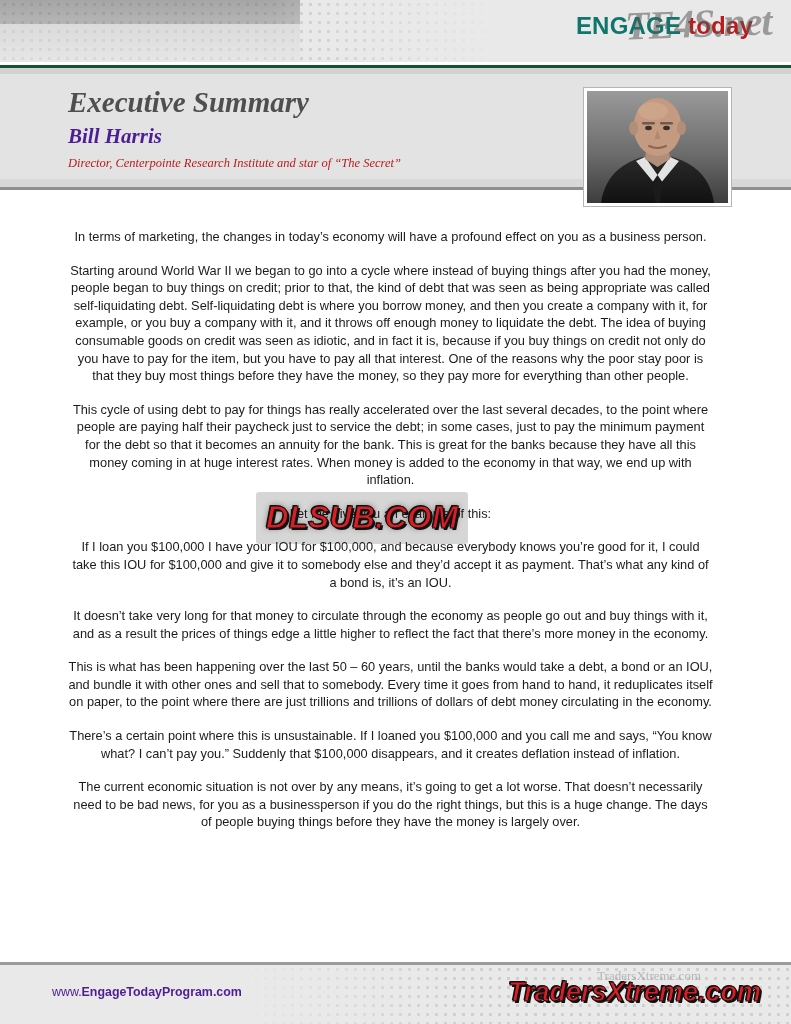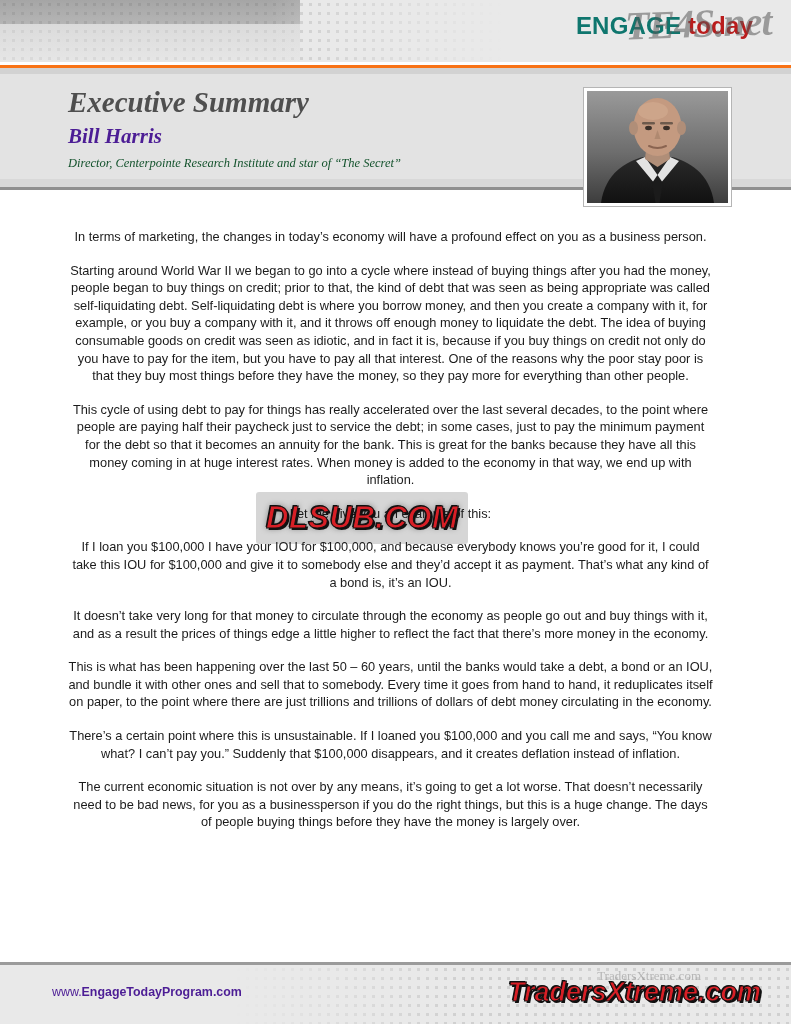--- a/index.html
+++ b/index.html
@@ -80,21 +80,21 @@
     white-space: nowrap;
     transform: rotate(-2deg);
   }
 
   
   .title-band {
     position: absolute;
     top: 65px; left: 0;
     width: 791px; height: 125px;
     background: #e3e3e3;
-    border-top: 3px solid #f97316;
+    border-top: 3px solid #14532d;
     border-bottom: 3px solid #8f8f8f;
   }
   .title-band .stripe-top {
     position: absolute; left: 0; top: 0; width: 791px; height: 6px;
     background: #d2d2d2;
   }
   .title-band .stripe-bot {
     position: absolute; left: 0; bottom: 0; width: 791px; height: 8px;
     background: #d8d8d8;
   }
@@ -115,21 +115,21 @@
     font-weight: bold;
     font-size: 21px;
     color: #4c1d95;
   }
   .doc-subtitle {
     position: absolute;
     left: 68px; top: 88px;
     font-family: "Liberation Serif", serif;
     font-style: italic;
     font-size: 12.5px;
-    color: #14532d;
+    color: #b91c1c;
   }
 
   
   .portrait {
     position: absolute;
     right: 60px; top: 20px;
     width: 147px; height: 118px;
     border: 3px solid #ffffff;
     box-shadow: 0 0 0 1px #b5b5b5;
     background: #4a4a4a;

